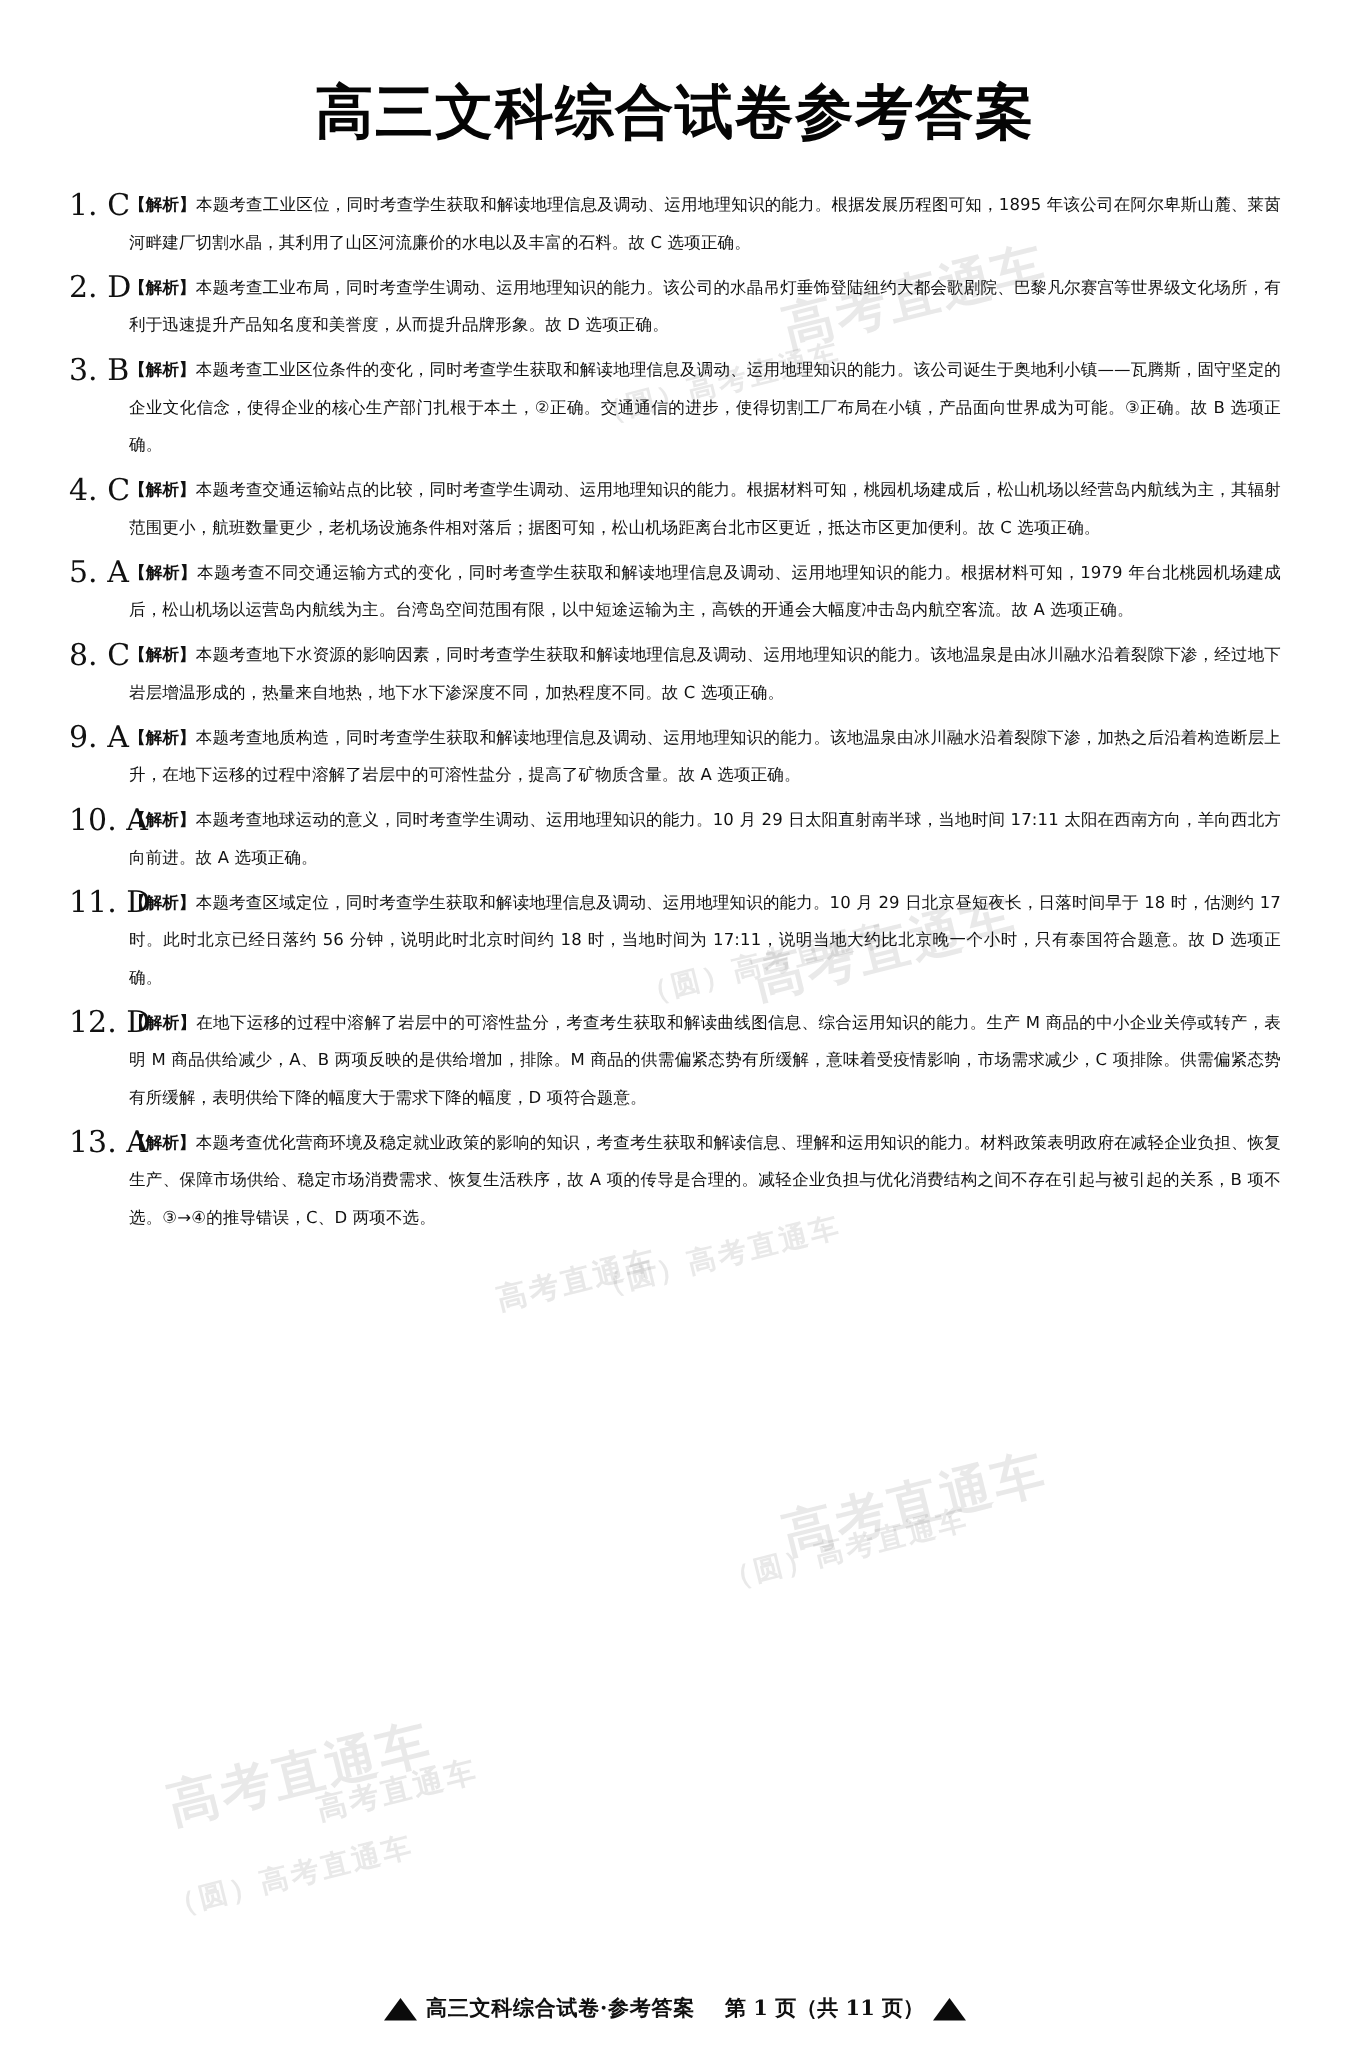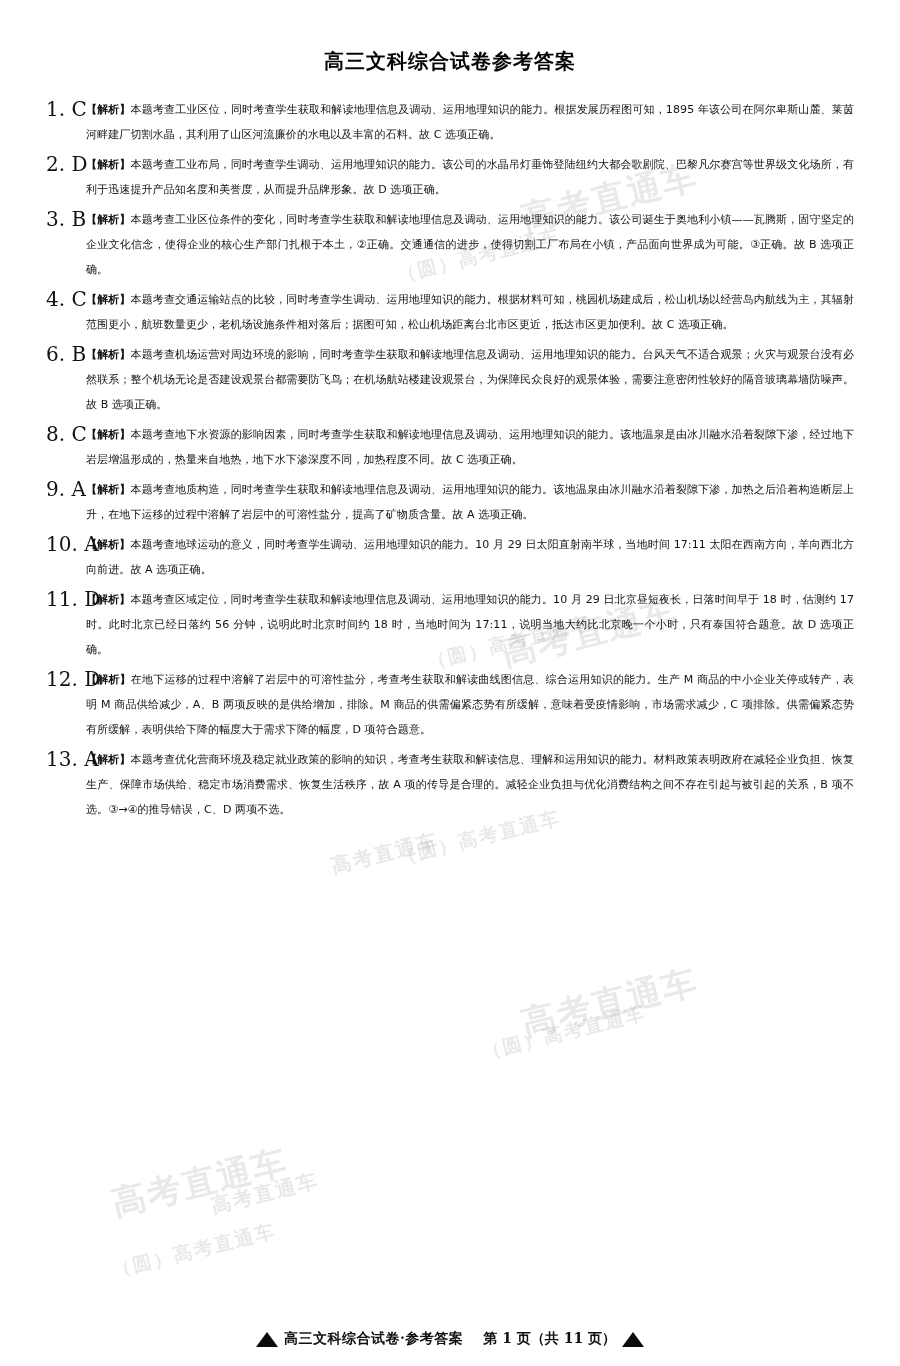--- a/index.html
+++ b/index.html
@@ -19,21 +19,21 @@
     position: relative;
     width: 900px;
     height: 1366px;
     box-sizing: border-box;
     padding: 34px 46px 0 46px;
   }
   .doc-title {
     text-align: center;
     font-family: "DejaVu Serif", "Liberation Serif", serif;
     font-weight: bold;
-    font-size: 20px;
+    font-size: 39px;
     letter-spacing: 1px;
     margin: 14px 0 22px 0;
     color: #050505;
   }
   .answers {
     position: relative;
     z-index: 3;
   }
   .item {
     display: flex;
@@ -149,28 +149,28 @@
     </div>
 
     <div class="item">
       <div class="item-num">
         <span>4.</span>
         <span>C</span>
       </div>
       <div class="item-body"><span class="tag">【解析】</span><span>本题考查交通运输站点的比较，同时考查学生调动、运用地理知识的能力。根据材料可知，桃园机场建成后，松山机场以经营岛内航线为主，其辐射范围更小，航班数量更少，老机场设施条件相对落后；据图可知，松山机场距离台北市区更近，抵达市区更加便利。故 C 选项正确。</span></div>
     </div>
 
-
-    <div class="item">
-      <div class="item-num">
-        <span>6.</span>
-        <span>B</span>
-      </div>
-      <div class="item-body"><span class="tag">【解析】</span><span>本题考查机场运营对周边环境的影响，同时考查学生获取和解读地理信息及调动、运用地理知识的能力。台风天气不适合观景；火灾与观景台没有必然联系；整个机场无论是否建设观景台都需要防飞鸟；在机场航站楼建设观景台，为保障民众良好的观景体验，需要注意密闭性较好的隔音玻璃幕墙防噪声。故 B 选项正确。</span></div>
-    </div>
+    <div class="item">
+      <div class="item-num">
+        <span>5.</span>
+        <span>A</span>
+      </div>
+      <div class="item-body"><span class="tag">【解析】</span><span>本题考查不同交通运输方式的变化，同时考查学生获取和解读地理信息及调动、运用地理知识的能力。根据材料可知，1979 年台北桃园机场建成后，松山机场以运营岛内航线为主。台湾岛空间范围有限，以中短途运输为主，高铁的开通会大幅度冲击岛内航空客流。故 A 选项正确。</span></div>
+    </div>
+
 
 
     <div class="item">
       <div class="item-num">
         <span>8.</span>
         <span>C</span>
       </div>
       <div class="item-body"><span class="tag">【解析】</span><span>本题考查地下水资源的影响因素，同时考查学生获取和解读地理信息及调动、运用地理知识的能力。该地温泉是由冰川融水沿着裂隙下渗，经过地下岩层增温形成的，热量来自地热，地下水下渗深度不同，加热程度不同。故 C 选项正确。</span></div>
     </div>
 

